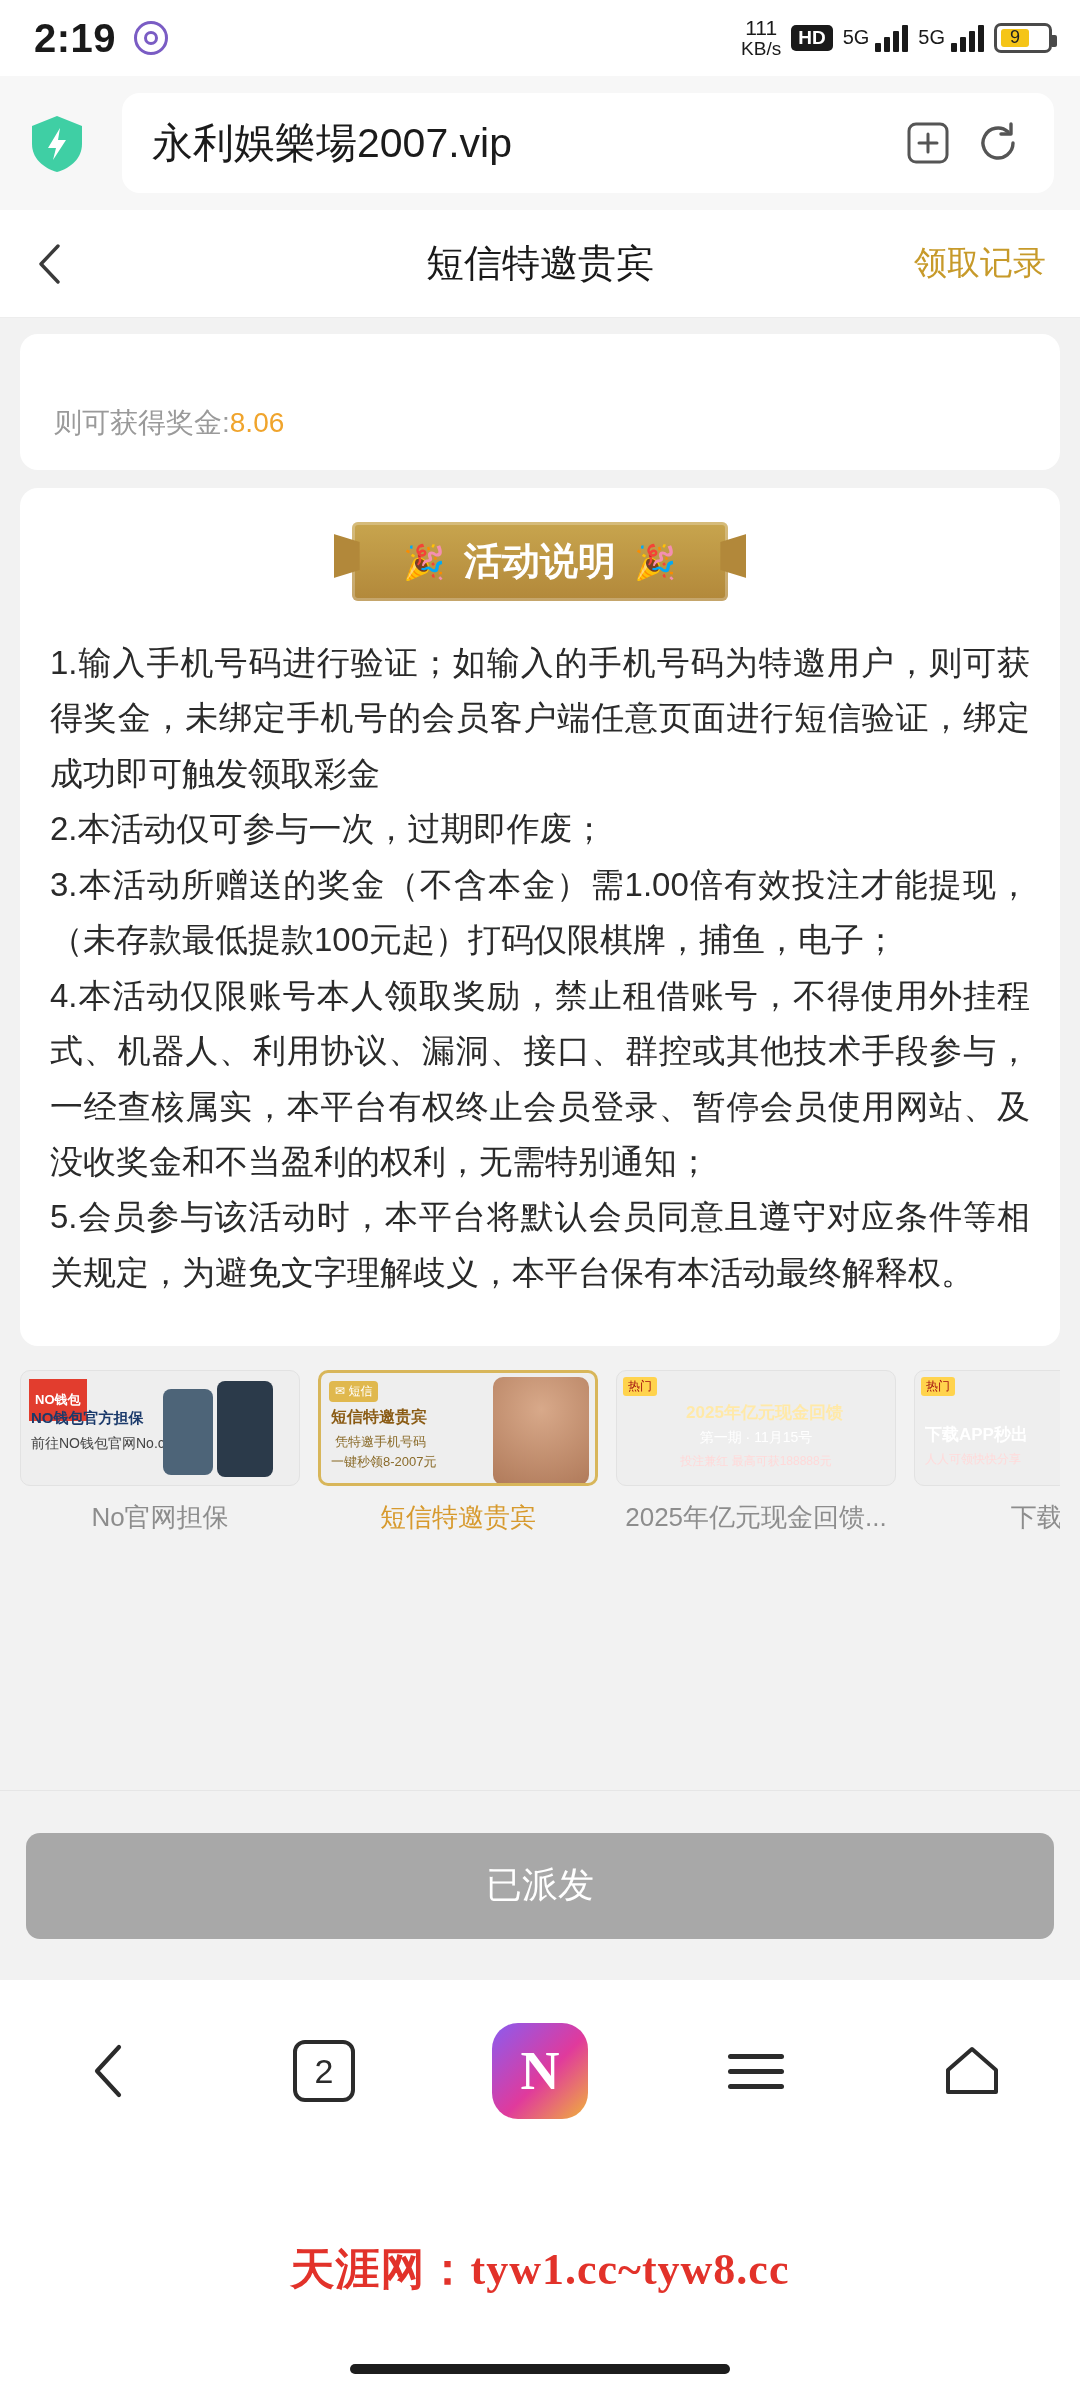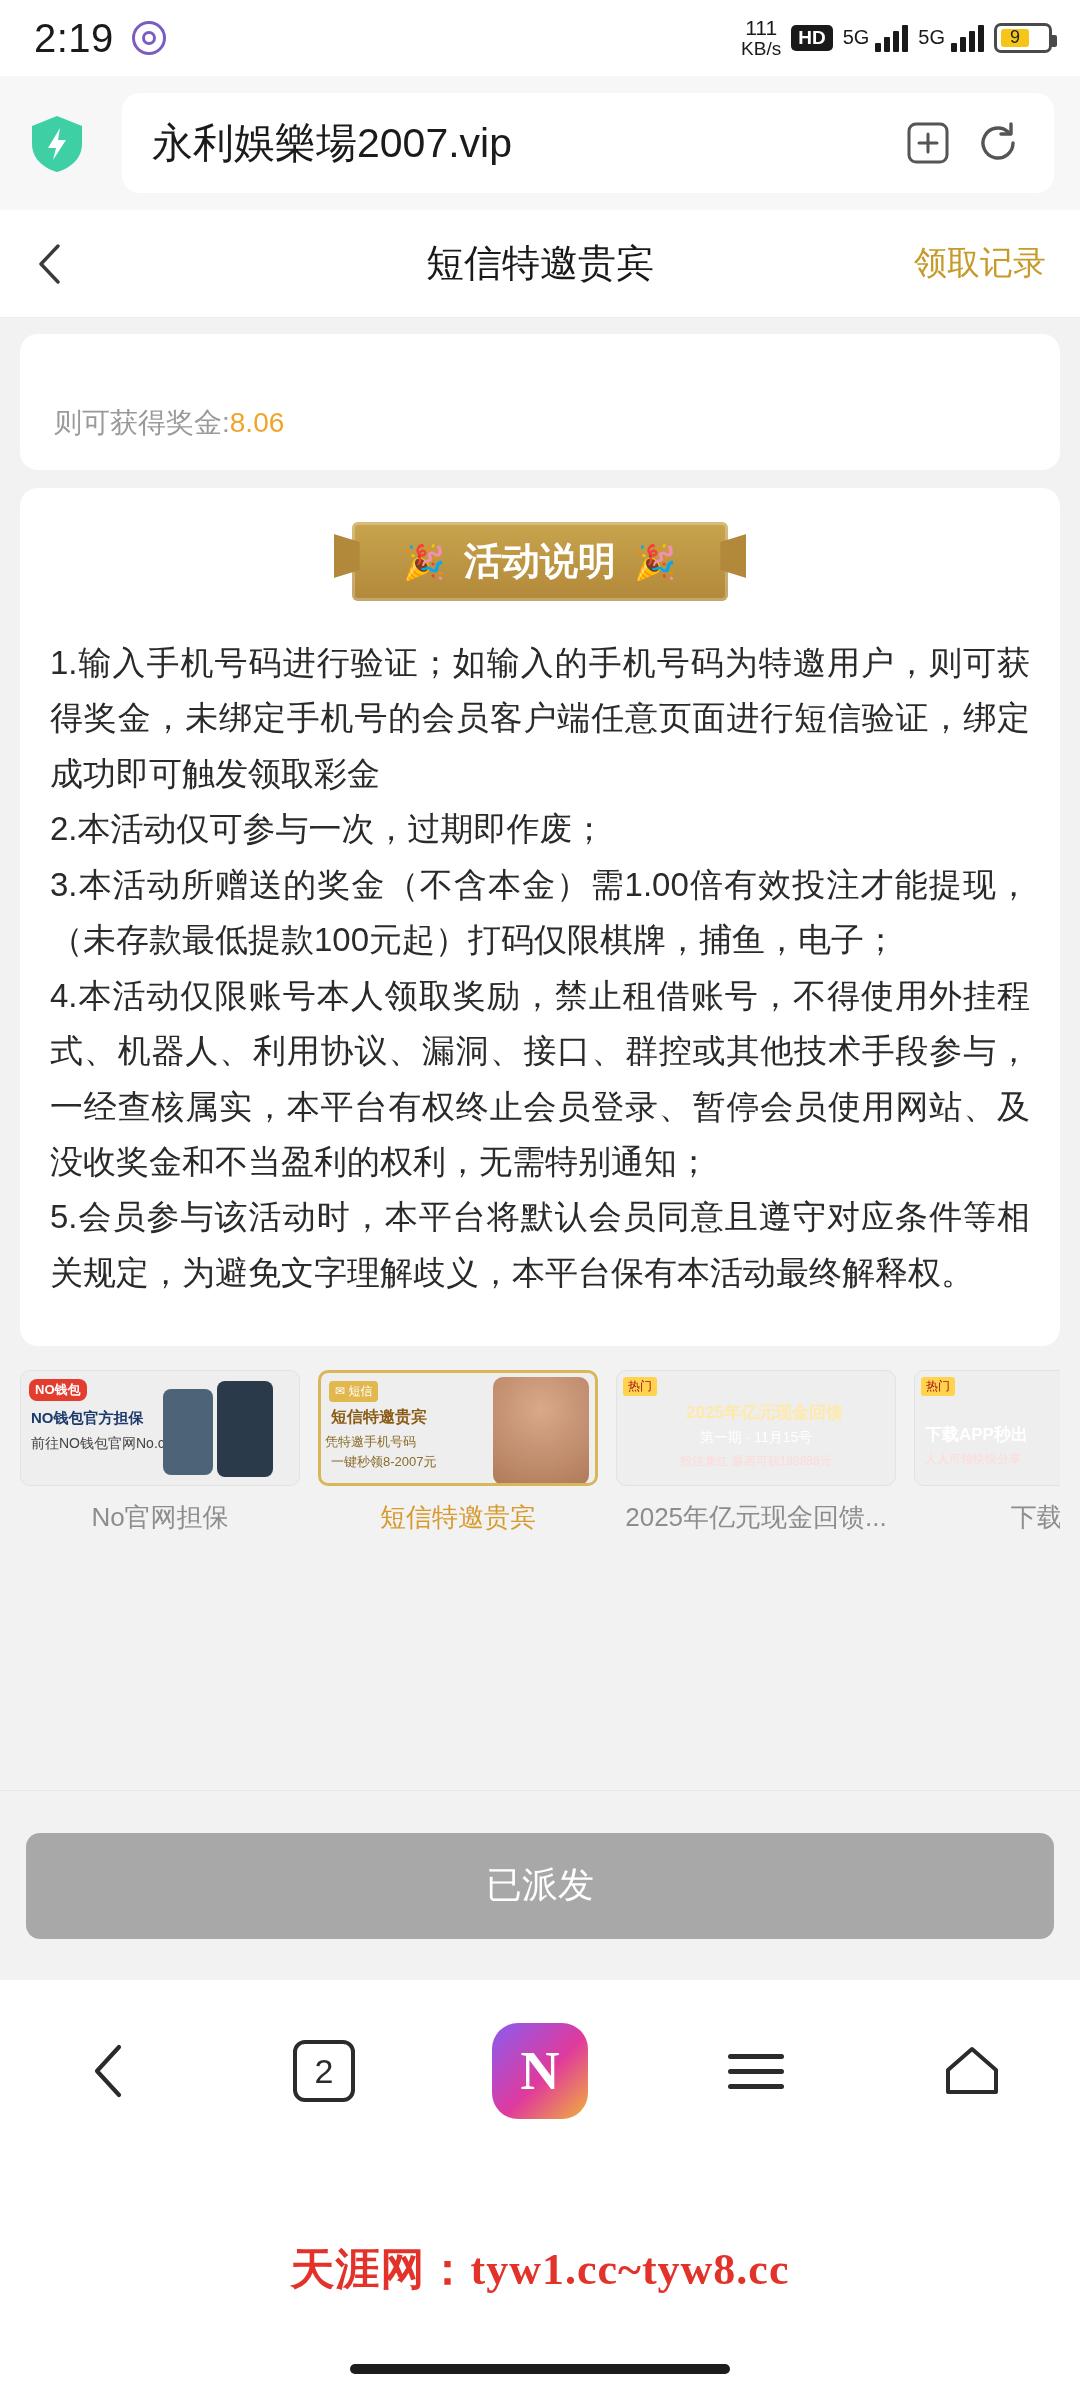--- a/index.html
+++ b/index.html
@@ -15,21 +15,21 @@
   
   .statusbar {
     height: 76px;
     background: #ffffff;
     display: flex;
     align-items: center;
     justify-content: space-between;
     padding: 0 28px 0 34px;
   }
   .sb-left { display: flex; align-items: center; gap: 18px; }
-  .sb-time { font-size: 40px; color: #1a1a1a; font-weight: 400; letter-spacing: 0.5px; }
+  .sb-time { font-size: 40px; color: #1a1a1a; font-weight: 700; letter-spacing: 0.5px; }
   .sb-badge {
     width: 34px; height: 34px; border-radius: 50%;
     border: 3px solid #7a5cc4;
     display: flex; align-items: center; justify-content: center;
   }
   .sb-badge i {
     width: 14px; height: 14px; border-radius: 50%;
     border: 3px solid #7a5cc4; display: block;
   }
   .sb-right { display: flex; align-items: center; gap: 10px; }
@@ -167,27 +167,27 @@
     margin-top: 14px; font-size: 26px; color: #8d8d8d;
     white-space: nowrap; overflow: hidden; text-overflow: ellipsis;
     text-align: center;
   }
   .thumb.active .cap { color: #d79a2e; }
 
   
   .t1 { background: #f4f6f8; }
   .t1 .ph { position:absolute; right: 26px; top: 10px; width: 56px; height: 96px; background:#2b3a4a; border-radius: 8px; }
   .t1 .ph2 { position:absolute; right: 86px; top: 18px; width: 50px; height: 86px; background:#4d6478; border-radius: 8px; }
-  .t1 .tag { position:absolute; left: 8px; top: 8px; background:#e23d2e; color:#fff; font-size:13px; padding:2px 6px; border-radius:8px; font-weight:bold;}
+  .t1 .tag { position:absolute; left: 8px; top: 8px; background:#e23d2e; color:#fff; font-size:13px; padding:12px 6px; border-radius:0; font-weight:bold;}
   .t1 .l1 { position:absolute; left: 10px; top: 38px; font-size: 15px; color:#1b3a6b; font-weight: bold;}
   .t1 .l2 { position:absolute; left: 10px; top: 64px; font-size: 14px; color:#444;}
   .t2 { background: linear-gradient(180deg,#fdf6e0,#f6e6bf); }
   .t2 .tag { position:absolute; left: 8px; top: 8px; background:#e0b84e; color:#fff; font-size:12px; padding:2px 6px; border-radius:4px;}
   .t2 .l1 { position:absolute; left: 10px; top: 34px; font-size: 16px; color:#8a5b14; font-weight: bold;}
-  .t2 .l2 { position:absolute; left: 4px; top: 60px; font-size: 13px; color:#8a6b2a;}
+  .t2 .l2 { position:absolute; left: 14px; top: 60px; font-size: 13px; color:#8a6b2a;}
   .t2 .l3 { position:absolute; left: 10px; top: 80px; font-size: 13px; color:#8a6b2a;}
   .t2 .person { position:absolute; right: 6px; top: 4px; width: 96px; height: 108px; background: radial-gradient(circle at 50% 30%, #d8a98a, #b07a5a); border-radius: 10px; }
   .t3 { background: linear-gradient(180deg,#d81f1f,#a60e0e); }
   .t3 .tag { position:absolute; left: 6px; top: 6px; background:#ffd34d; color:#a21111; font-size:12px; padding:1px 5px; border-radius:3px;}
   .t3 .l1 { position:absolute; left: 17px; right:0; top: 30px; text-align:center; font-size: 17px; color:#ffe9a8; font-weight:bold;}
   .t3 .l2 { position:absolute; left: 0; right:0; top: 58px; text-align:center; font-size: 14px; color:#fff;}
   .t3 .l3 { position:absolute; left: 0; right:0; top: 82px; text-align:center; font-size: 12px; color:#ffd9d9;}
   .t4 { background: linear-gradient(180deg,#e02a2a,#b31414); }
   .t4 .tag { position:absolute; left: 6px; top: 6px; background:#ffd34d; color:#a21111; font-size:12px; padding:1px 5px; border-radius:3px;}
   .t4 .l1 { position:absolute; left: 10px; top: 52px; font-size: 17px; color:#fff; font-weight:bold;}

